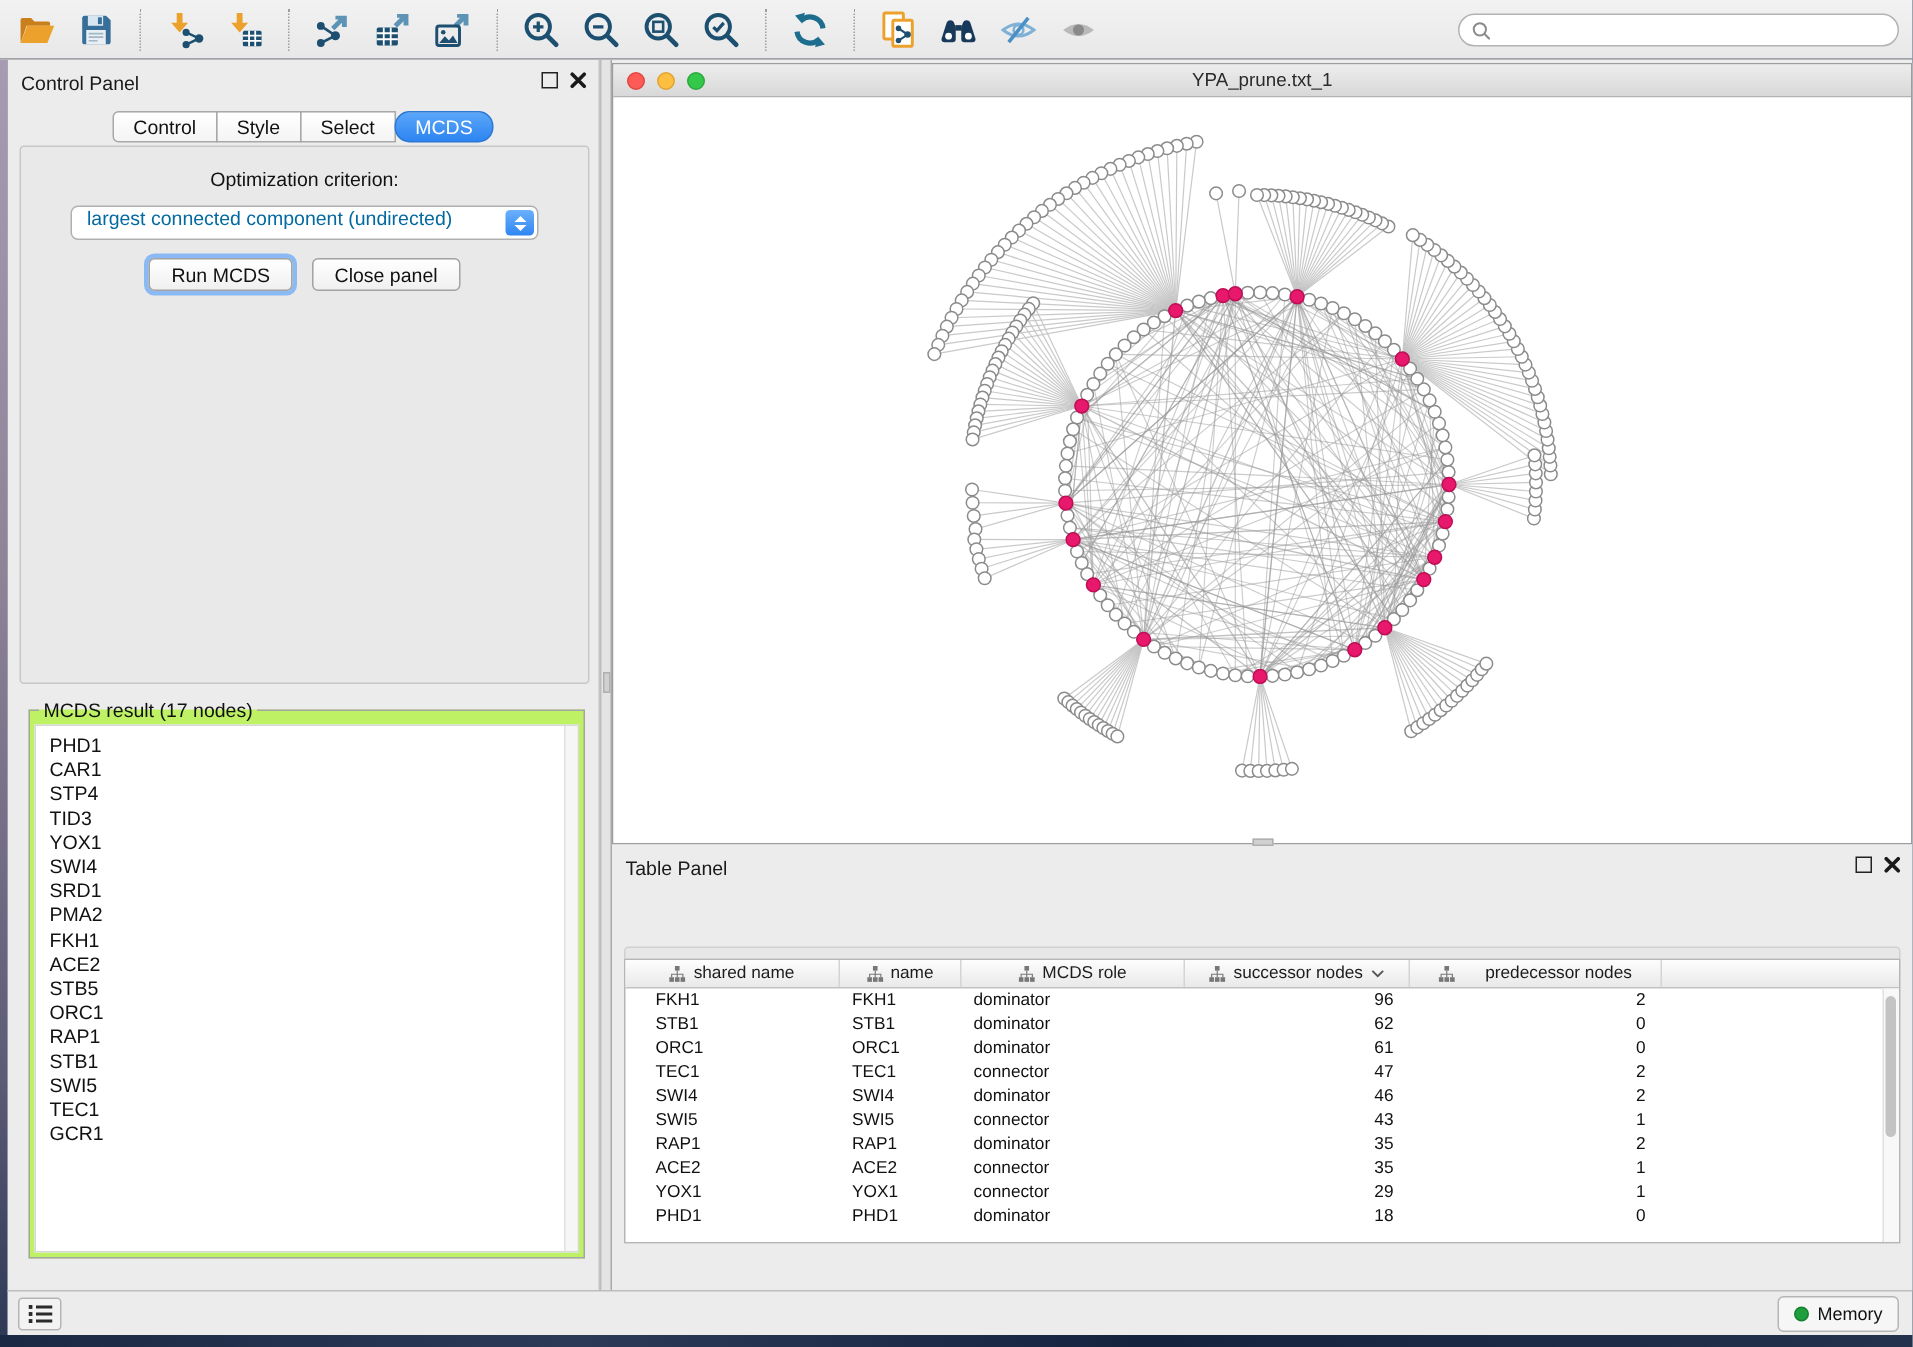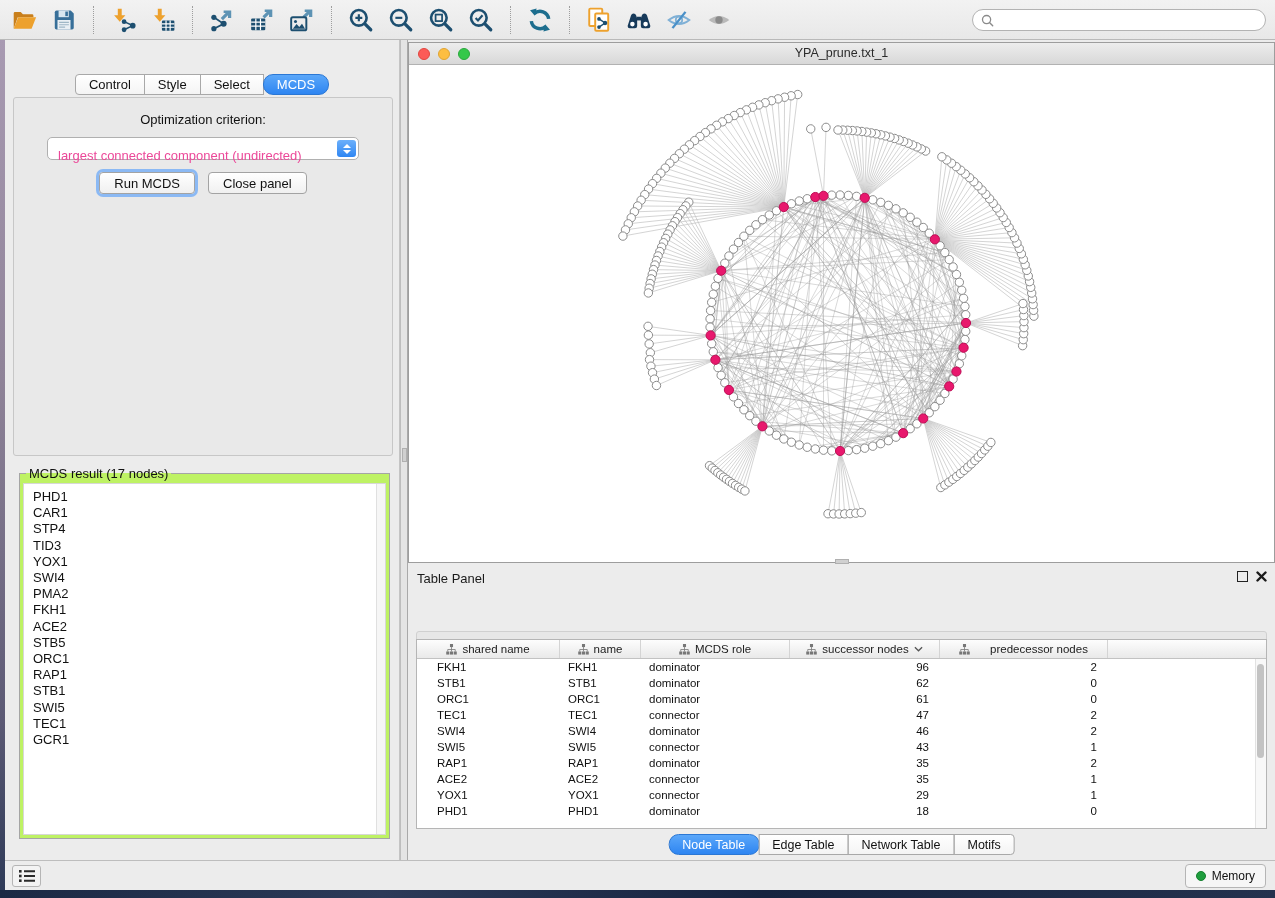--- a/index.html
+++ b/index.html
@@ -43,21 +43,21 @@
     display:flex; align-items:center; }
   .tab:first-child { border-radius:4px 0 0 4px; margin-left:0; }
   .tab:last-child { border-radius:0 4px 4px 0; }
   .tab.sel { background:linear-gradient(#5aa7fa,#2e85f1); color:#fff; border-color:#2b77d4;border-radius:10px; }
 
   .cp-card { position:absolute; left:8px; top:57px; width:380px; height:359px;
     background:#e9e9e9; border:1px solid #c7c7c7; border-radius:3px; text-align:center; }
   .opt-label { margin-top:14px; font-size:13px; color:#111; }
   .opt-select { position:relative; margin:10px auto 0; width:312px; height:23px;
     background:#fff; border:1px solid #b0b0b0; border-radius:5px; text-align:left; }
-  .opt-select .val { position:absolute; left:10px; top:10px; font-size:13px; color:#ec4899; }
+  .opt-select .val { position:absolute; left:10px; top:0; font-size:13px; color:#0369a1; }
   .spinner { position:absolute; right:2px; top:2px; bottom:2px; width:19px; border-radius:3px;
     background:linear-gradient(#6cb0fb,#2f86f2); display:flex; flex-direction:column;
     align-items:center; justify-content:center; gap:2px; }
   .spinner i { display:block; width:0; height:0; border-left:4px solid transparent; border-right:4px solid transparent; }
   .spin-up { border-bottom:4.5px solid #fff; }
   .spin-dn { border-top:4.5px solid #fff; }
   .btn-row { margin-top:12px; display:flex; justify-content:center; gap:13px; }
   .btn { height:22px; padding:0 14px; background:linear-gradient(#ffffff,#f0f0f0);
     border:1px solid #a3a3a3; border-radius:4px; font-size:13px; color:#111;
     display:flex; align-items:center; }
@@ -321,20 +321,31 @@
   <div class="searchbox">
     <svg viewBox="0 0 14 14">
         <circle cx="6" cy="6" r="4.4" fill="none" stroke="#8a8a8a" stroke-width="1.4"></circle>
         <path d="M9.4 9.4 12.6 12.6" stroke="#8a8a8a" stroke-width="1.5" stroke-linecap="round"></path>
       </svg>
     <input type="text" placeholder="" style="">
   </div>
 </div>
 
 <div class="control-panel">
+  <div class="panel-header">
+    <div class="panel-title">Control Panel</div>
+    <div class="win-btns">
+      <div class="float-btn"></div>
+      <div class="close-btn">
+        <svg viewBox="0 0 11 11">
+            <path d="M1.5 1.5 9.5 9.5 M9.5 1.5 1.5 9.5" stroke="#1a1a1a" stroke-width="2.4" stroke-linecap="round"></path>
+          </svg>
+      </div>
+    </div>
+  </div>
   <div class="cp-tabs" id="cp-tabs">
       <div class="tab">Control</div>
       <div class="tab">Style</div>
       <div class="tab">Select</div>
       <div class="tab sel">MCDS</div>
     </div>
   <div class="cp-card">
     <div class="opt-label">Optimization criterion:</div>
     <div class="opt-select">
       <span class="val">largest connected component (undirected)</span>
@@ -351,20 +362,21 @@
   <fieldset class="cp-result">
     <legend>MCDS result (17 nodes)</legend>
     <div class="result-list">
       <div class="result-items" id="mcds-list">
           <div>PHD1</div>
           <div>CAR1</div>
           <div>STP4</div>
           <div>TID3</div>
           <div>YOX1</div>
           <div>SWI4</div>
+          <div>SRD1</div>
           <div>PMA2</div>
           <div>FKH1</div>
           <div>ACE2</div>
           <div>STB5</div>
           <div>ORC1</div>
           <div>RAP1</div>
           <div>STB1</div>
           <div>SWI5</div>
           <div>TEC1</div>
           <div>GCR1</div>
@@ -1306,26 +1318,20 @@
             <div class="td l2" style="width: 81px;">PHD1</div>
             <div class="td l2" style="width: 149px;">dominator</div>
             <div class="td r" style="width: 150px;">18</div>
             <div class="td r" style="width: 168px;">0</div>
           </div>
         </div>
       <div class="tbl-scroll">
           <div class="tbl-thumb"></div>
         </div>
     </div>
-    <div class="tp-tabs" id="tp-tabs">
-        <div class="tab sel">Node Table</div>
-        <div class="tab">Edge Table</div>
-        <div class="tab">Network Table</div>
-        <div class="tab">Motifs</div>
-      </div>
   </div>
 
 </div>
 
 <div class="statusbar">
   <div class="list-btn">
     <svg viewBox="0 0 16 14">
         <g fill="#2b2b2b">
           <rect x="0" y="1" width="2.6" height="2.6"></rect>
           <rect x="0" y="5.7" width="2.6" height="2.6"></rect>

